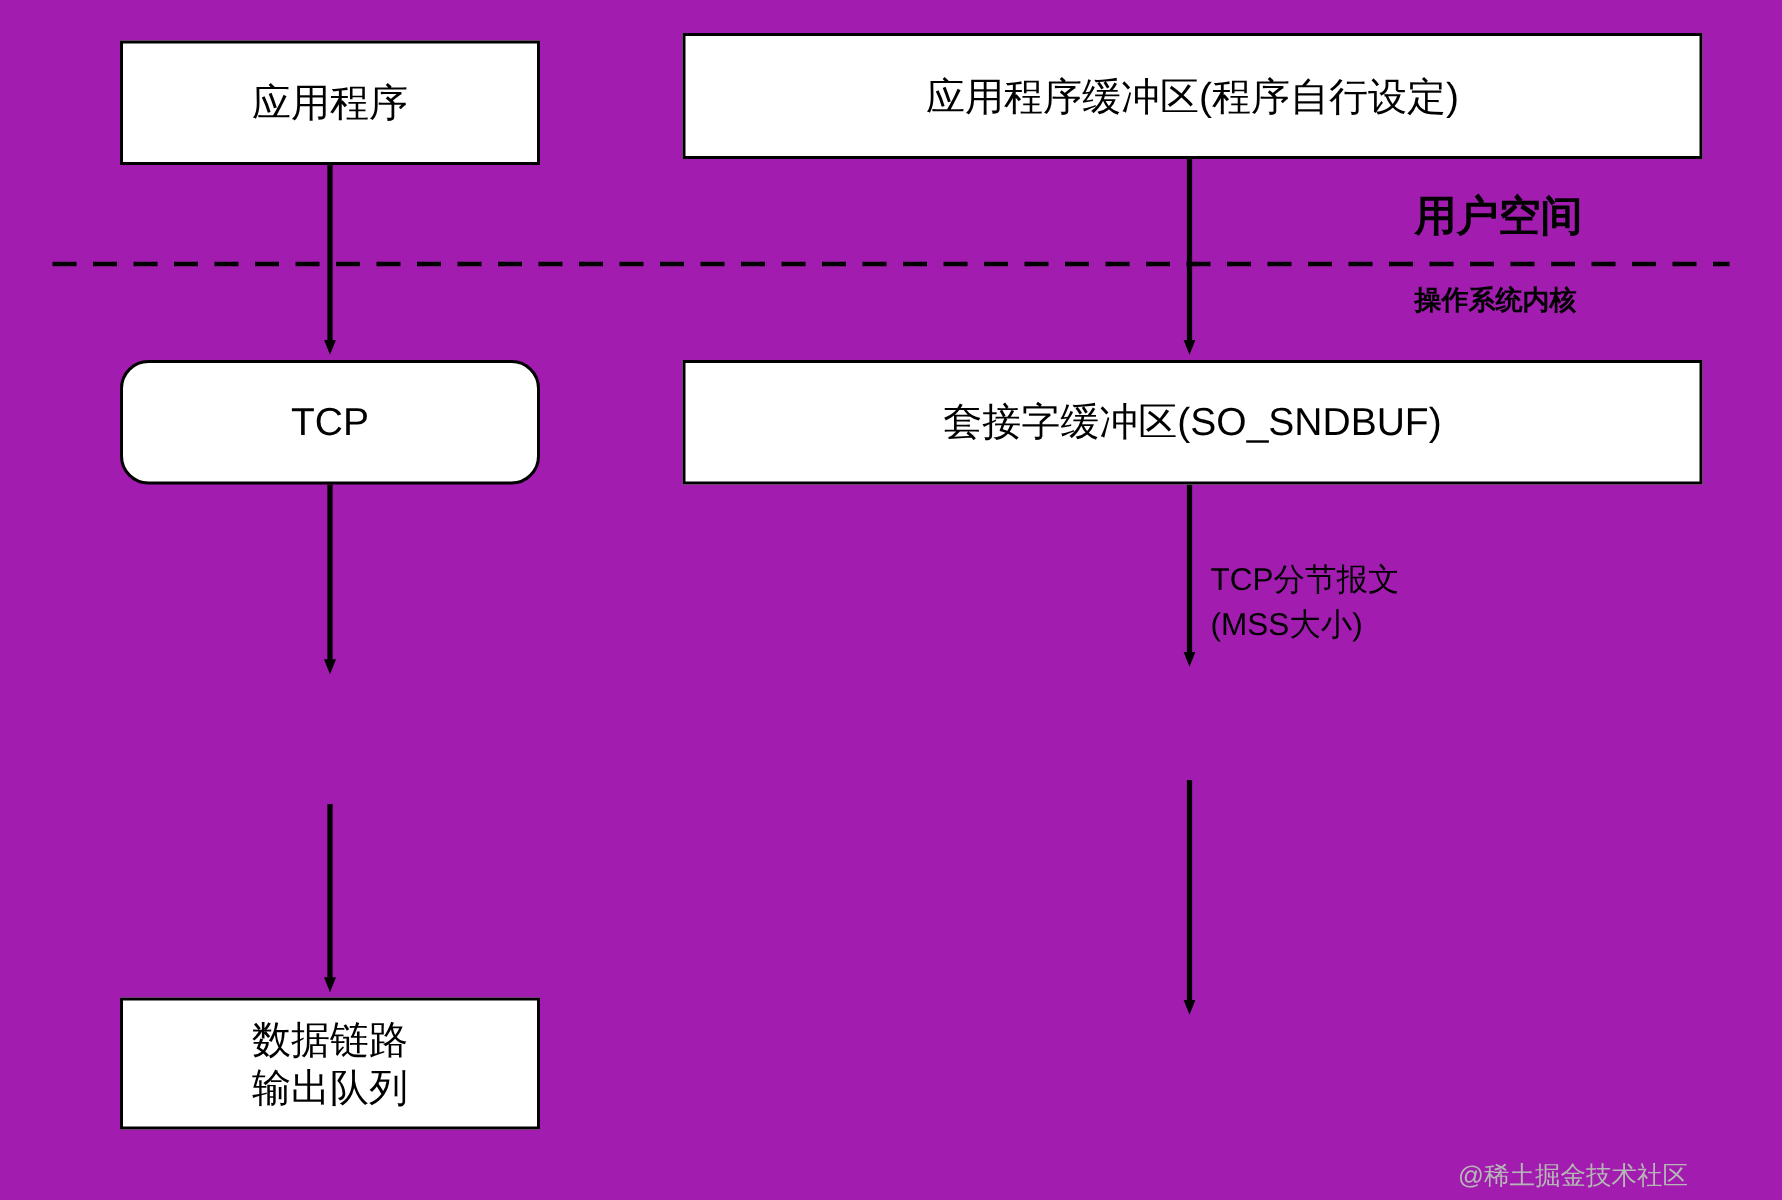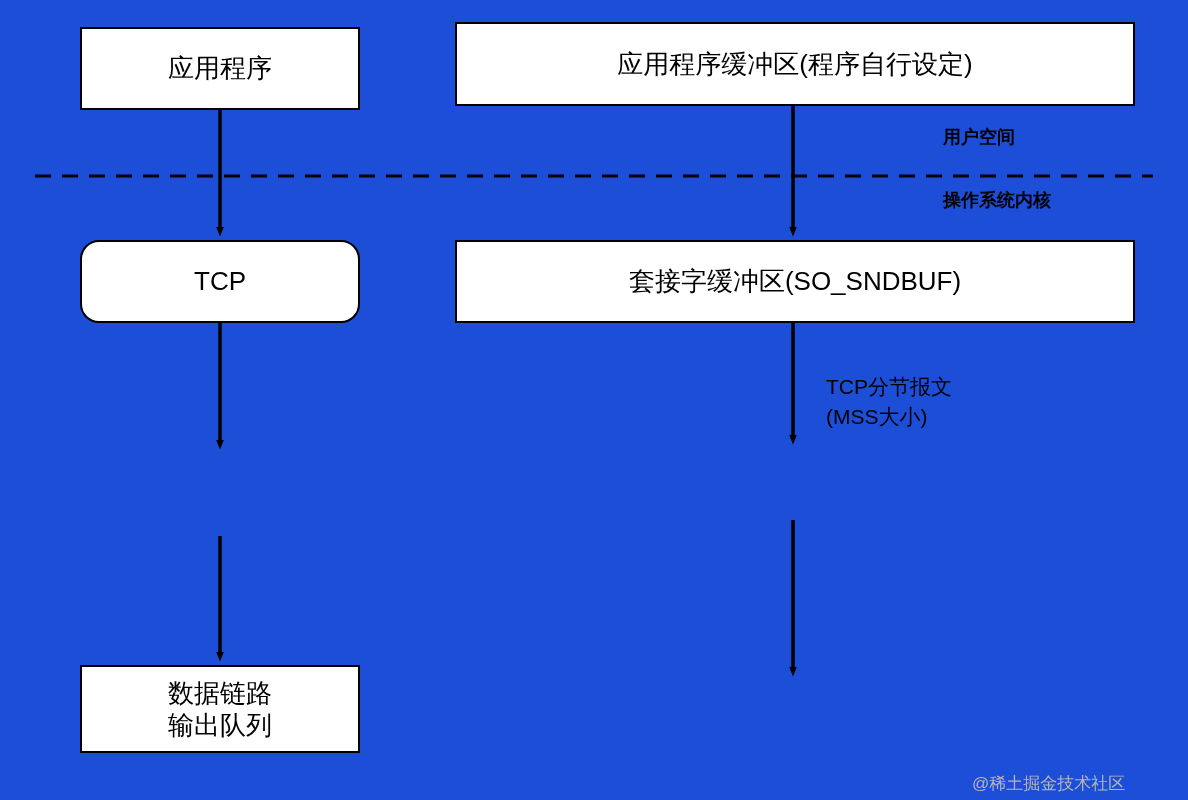--- a/index.html
+++ b/index.html
@@ -8,21 +8,21 @@
     background: #ffffff;
   }
   body {
     font-family: "Liberation Sans", "DejaVu Sans", sans-serif;
     color: #000000;
   }
   #canvas {
     position: relative;
     width: 1188px;
     height: 800px;
-    background: #1d4ed8;
+    background: #a21caf;
     overflow: hidden;
   }
   .node {
     position: absolute;
     box-sizing: border-box;
     border: 2px solid #000000;
     background: #ffffff;
     display: flex;
     align-items: center;
     justify-content: center;
@@ -93,23 +93,23 @@
   <div class="node" style="left:455px; top:240px; width:680px; height:83px; font-size:26px;">
     <span class="node-text">套接字缓冲区(SO_SNDBUF)</span>
   </div>
 
 
   <div class="node" style="left:80px; top:665px; width:280px; height:88px; font-size:26px;">
     <span class="node-text">数据链路
 输出队列</span>
   </div>
 
-  <div class="label" style="left:943px; top:124px; font-size:18px; font-weight:bold;">用户空间</div>
+  <div class="label" style="left:943px; top:124px; font-size:28px; font-weight:bold;">用户空间</div>
 
   <div class="label" style="left:943px; top:187px; font-size:18px; font-weight:bold;">操作系统内核</div>
 
-  <div class="label" style="left:807px; top:372px; font-size:21px;margin-left:19px;">TCP分节报文
+  <div class="label" style="left:807px; top:372px; font-size:21px;">TCP分节报文
 (MSS大小)</div>
 
 
   <div class="watermark" style="left:972px; top:772px;">@稀土掘金技术社区</div>
 
 </div>
 
 </body></html>

